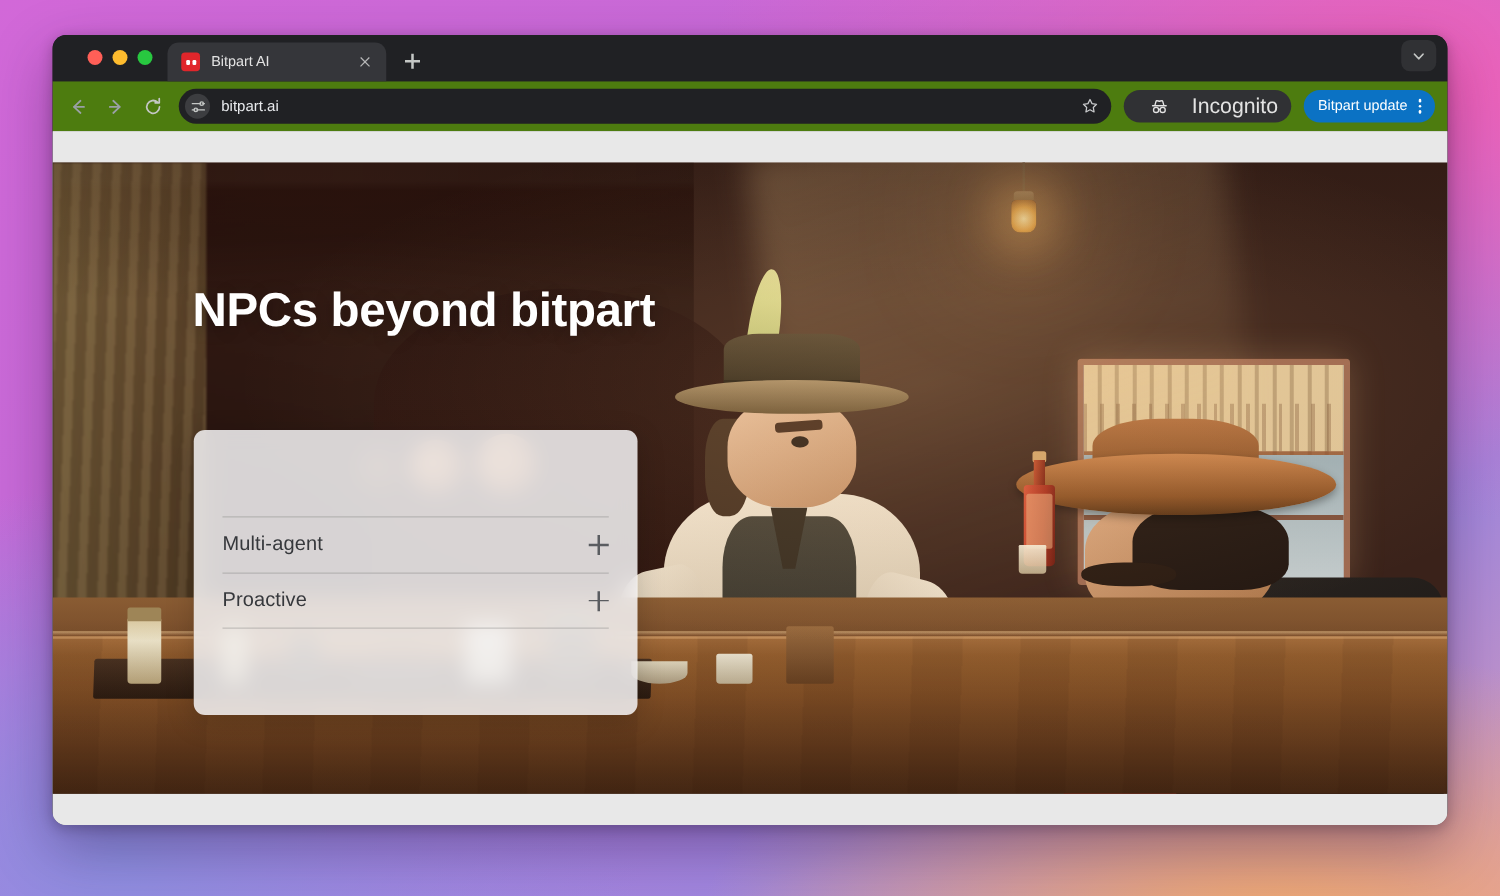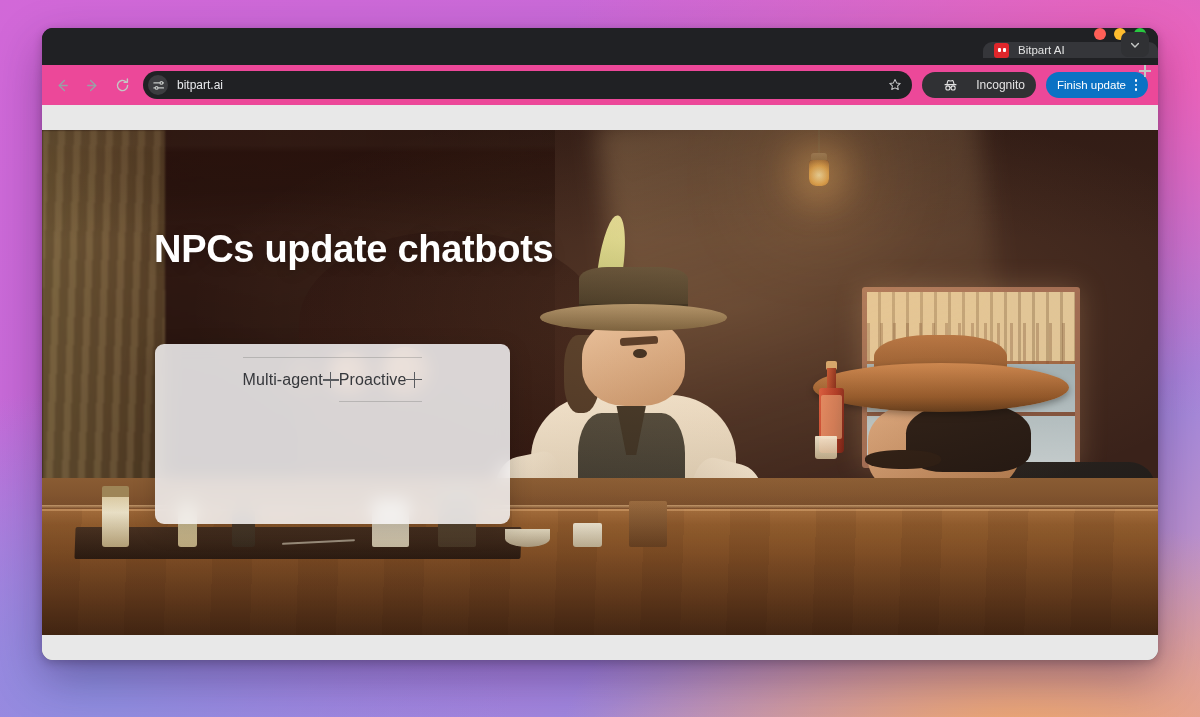--- a/index.html
+++ b/index.html
@@ -33,23 +33,22 @@
     background: #202124;
     box-shadow: 0 18px 46px rgba(40,10,60,0.36), 0 3px 10px rgba(0,0,0,0.22);
   }
 
   
   .tab-strip {
     height: 37px;
     background: #202124;
     display: flex;
     align-items: flex-end;
-    padding-left: 12px;
+    padding-left: 28px;
     position: relative;
-    flex-direction: column;
   }
 
   .traffic-lights {
     display: flex;
     gap: 8px;
     align-items: center;
     height: 37px;
     padding-bottom: 2px;
     margin-right: 12px;
   }
@@ -135,21 +134,21 @@
     border-radius: 7px;
     background: #303134;
     display: flex;
     align-items: center;
     justify-content: center;
   }
 
   
   .toolbar {
     height: 40px;
-    background: #ec4899;
+    background: #4d7c0f;
     display: flex;
     align-items: center;
     padding: 0 10px 0 6px;
     gap: 2px;
   }
 
   .tb-btn {
     width: 28px; height: 28px;
     border-radius: 50%;
     display: flex;
@@ -205,21 +204,21 @@
     border-radius: 13px;
     background: #303134;
     display: flex;
     align-items: center;
     gap: 6px;
     padding: 0 11px 0 9px;
     flex: 0 0 auto;
     margin-left: 2px;
   }
   .incognito-pill span {
-    font-size: 12px;
+    font-size: 17px;
     color: #e3e3e3;
     white-space: nowrap;
     margin-left: 12px;
   }
 
   .update-pill {
     height: 26px;
     border-radius: 13px;
     background: #0b72c4;
     display: flex;
@@ -662,29 +661,29 @@
     z-index: 5;
     white-space: nowrap;
   }
 
   
   .accordion-card {
     position: absolute;
     left: 113px;
     top: 214px;
     width: 355px;
-    height: 180px;
+    height: 228px;
     background: rgba(244,243,244,0.86);
     backdrop-filter: blur(8px);
     border-radius: 9px;
     box-shadow: 0 6px 22px rgba(0,0,0,0.18);
     padding: 13px 23px 13px 23px;
     z-index: 5;
     display: flex;
-    flex-direction: row;
+    flex-direction: column;
     justify-content: center;
   }
 
   .acc-row {
     height: 45px;
     display: flex;
     align-items: center;
     justify-content: space-between;
     border-top: 1px solid rgba(120,120,120,0.35);
   }
@@ -795,21 +794,21 @@
           <path d="M2.2 7.1 H13.8" stroke="#e3e3e3" stroke-width="1.2" stroke-linecap="round"></path>
           <circle cx="5.2" cy="10.6" r="2.2" fill="none" stroke="#e3e3e3" stroke-width="1.15"></circle>
           <circle cx="10.8" cy="10.6" r="2.2" fill="none" stroke="#e3e3e3" stroke-width="1.15"></circle>
           <path d="M7.4 10.3 a1.1 1.1 0 0 1 1.2 0" fill="none" stroke="#e3e3e3" stroke-width="1.1"></path>
         </svg>
       </span>
       <span>Incognito</span>
     </div>
 
     <div class="update-pill">
-      <span>Finish update</span>
+      <span>Bitpart update</span>
       <span class="kebab">
         <i></i>
           <i></i>
           <i></i>
       </span>
     </div>
   </div>
 
   <div class="page">
 
@@ -895,21 +894,21 @@
           <span class="cork"></span>
           <span class="neck"></span>
           <span class="body"></span>
           <span class="label"></span>
         </div>
         <div class="shotglass"></div>
 
         <div class="grade"></div>
       </div>
 
-      <div class="headline">NPCs update chatbots</div>
+      <div class="headline">NPCs beyond bitpart</div>
 
       <div class="accordion-card">
 
         <div class="acc-row">
           <span class="acc-label">Multi-agent</span>
           <span class="acc-plus"></span>
         </div>
 
 
         <div class="acc-row">

